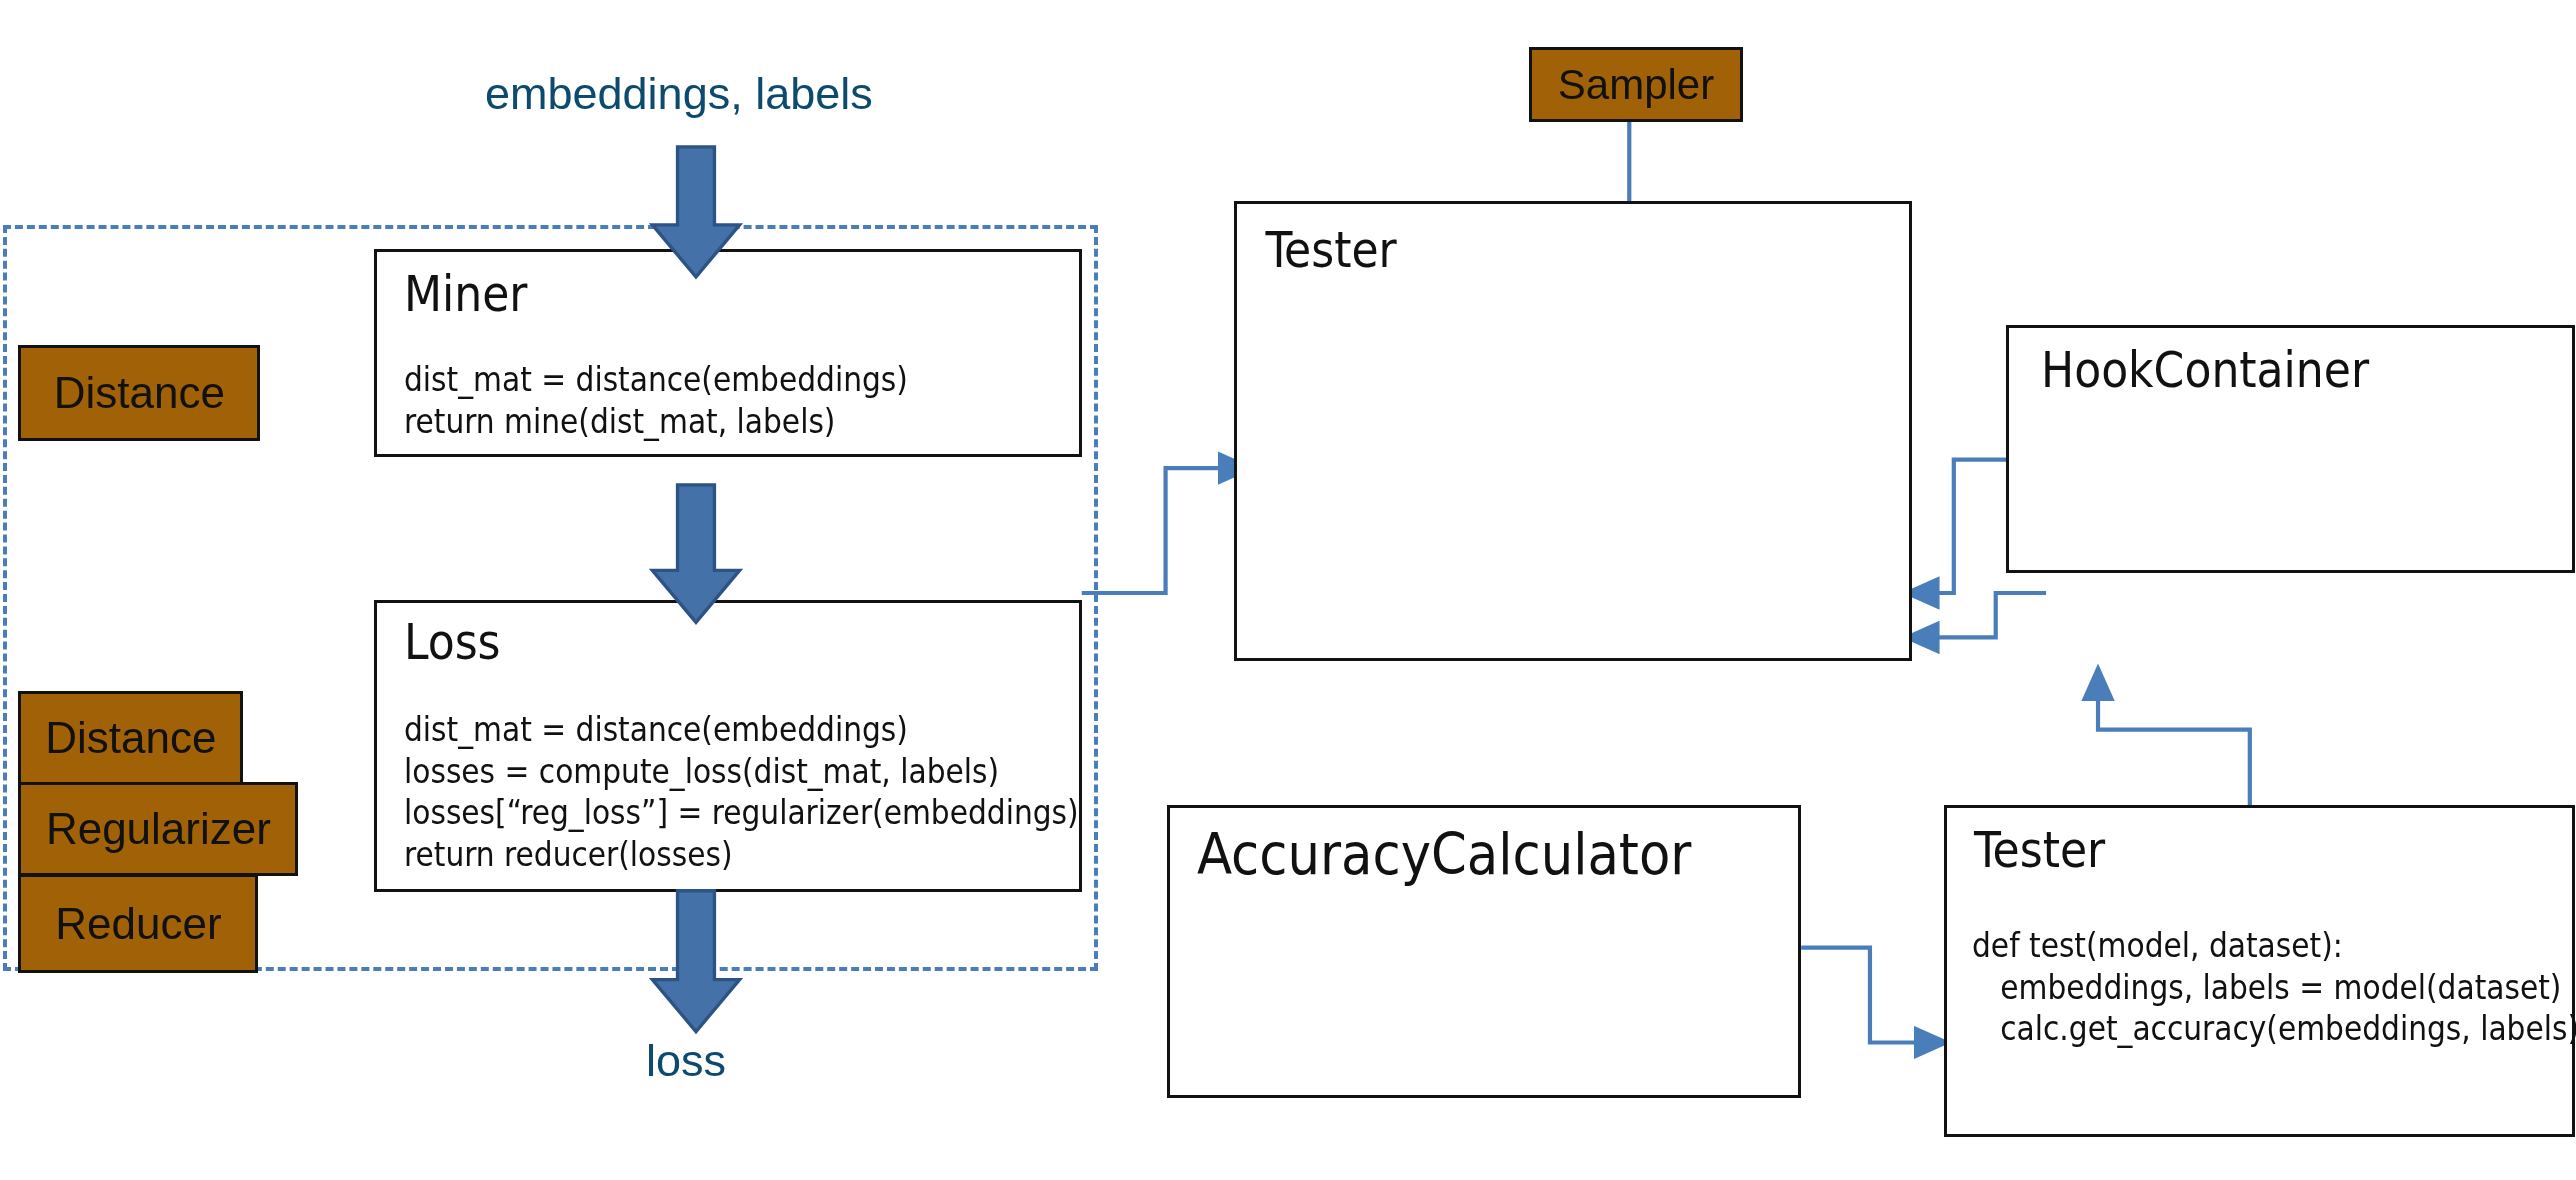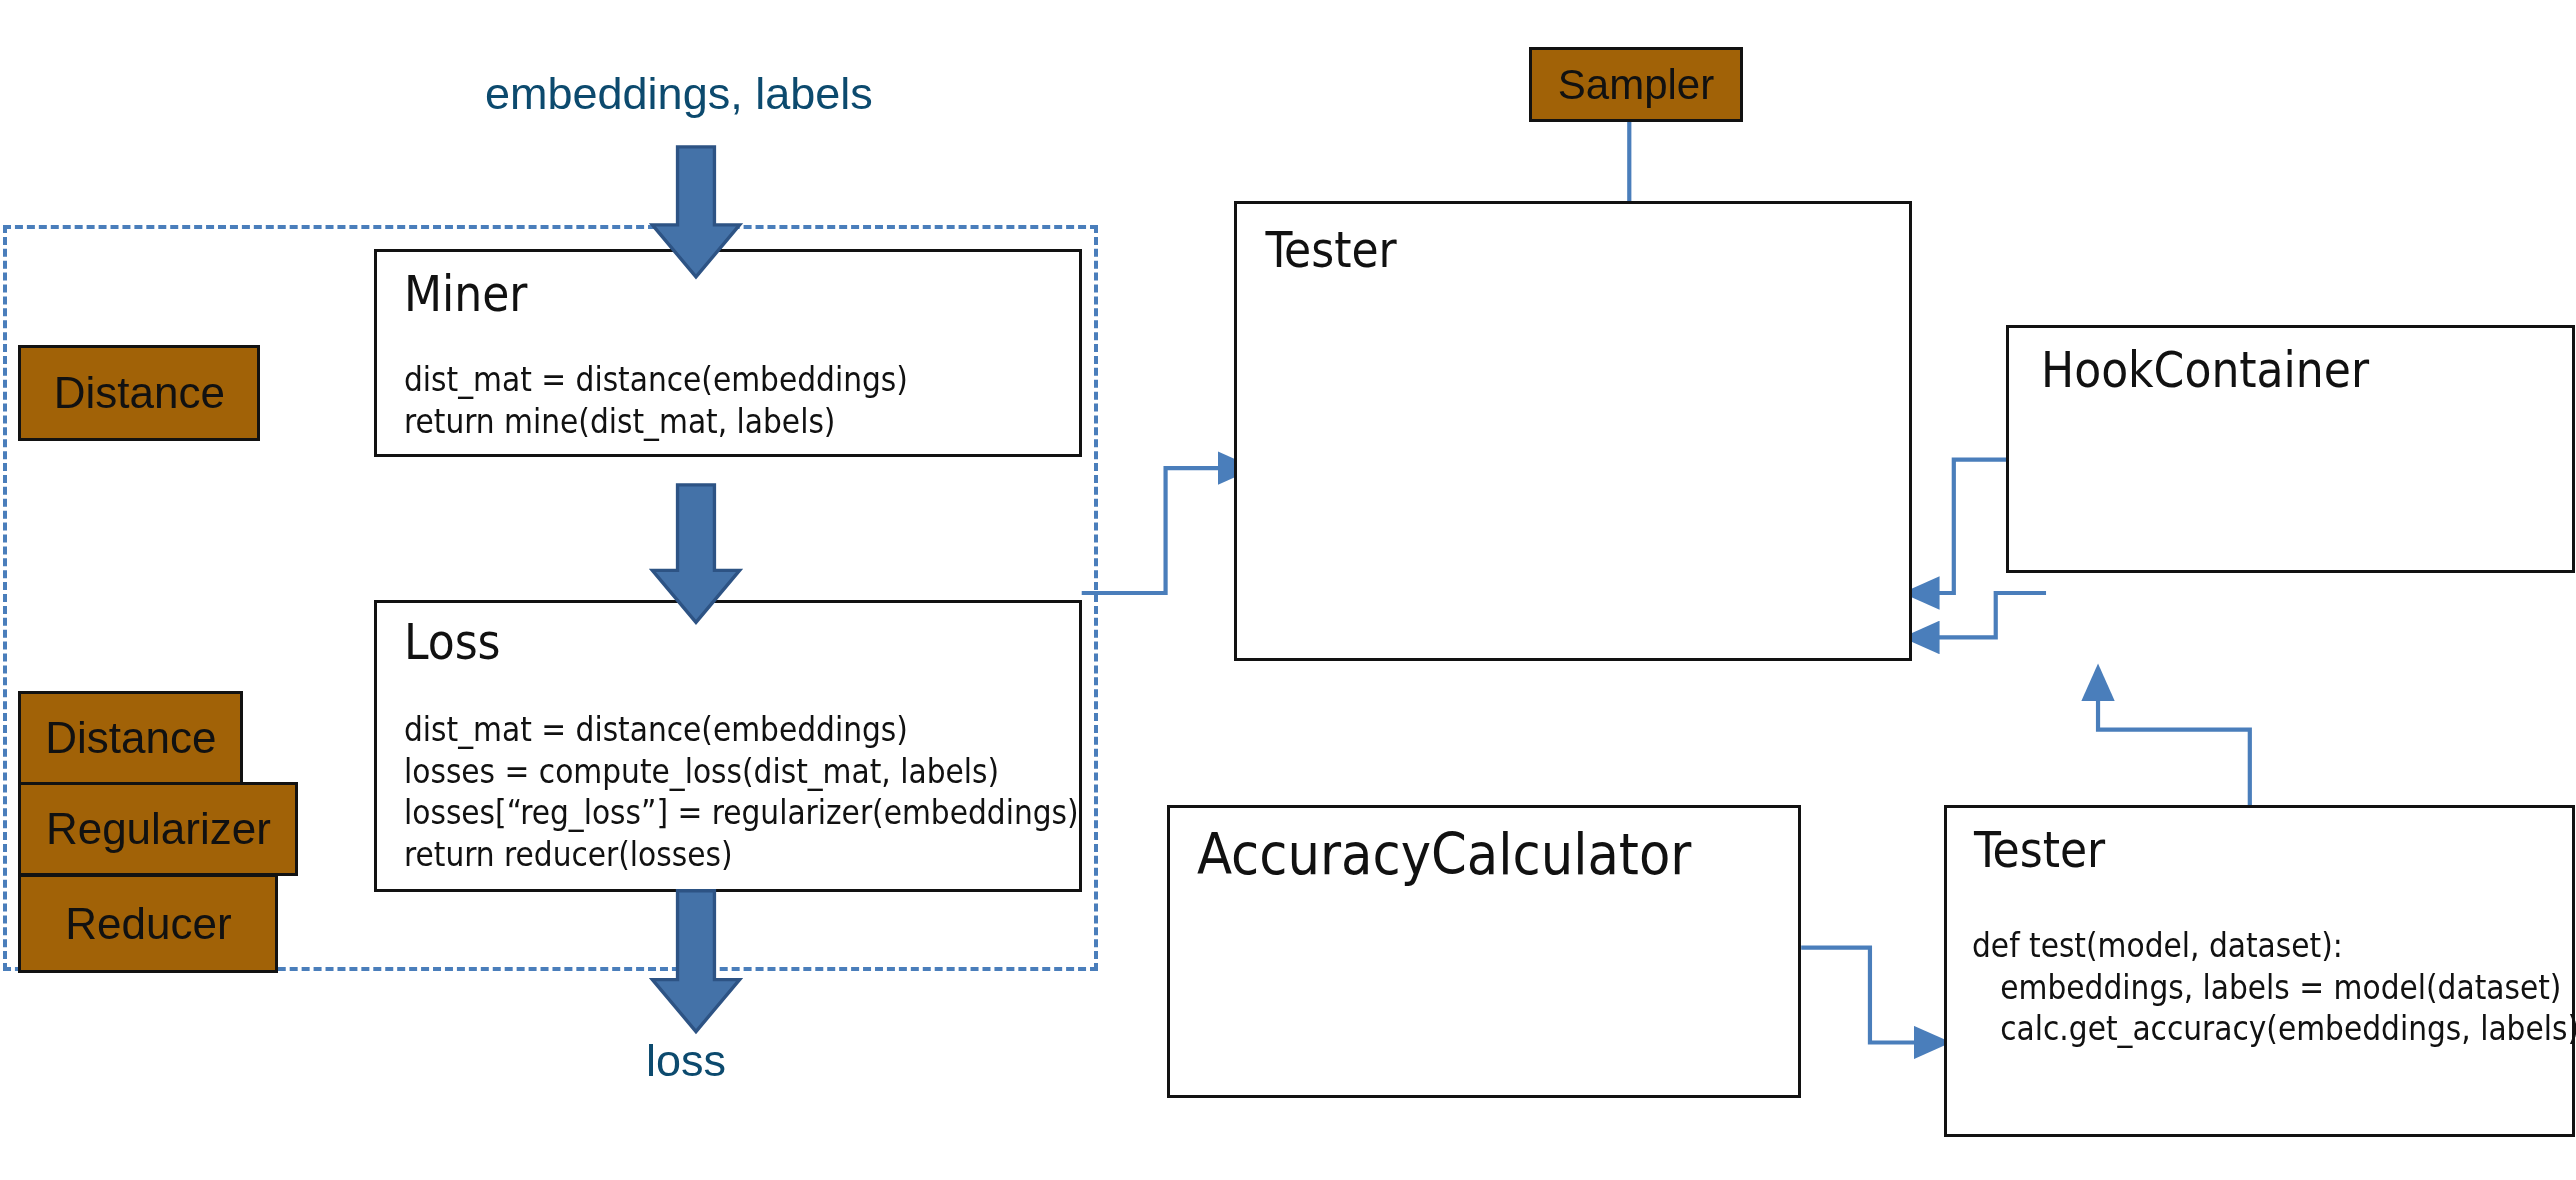--- a/index.html
+++ b/index.html
@@ -148,21 +148,21 @@
   </div>
 
   <div class="chip" style="left:18.4px; top:691px; width:225px; height:94px;">
     <span style="font-size:44px;">Distance</span>
   </div>
 
   <div class="chip" style="left:18.4px; top:782px; width:280px; height:94px;">
     <span style="font-size:44px;">Regularizer</span>
   </div>
 
-  <div class="chip" style="left:18.4px; top:874px; width:260px; height:99px;">
+  <div class="chip" style="left:18.4px; top:874px; width:240px; height:99px;">
     <span style="font-size:44px;">Reducer</span>
   </div>
 
   <div class="chip" style="left:1529px; top:47px; width:214px; height:75px;">
     <span style="font-size:42px;">Sampler</span>
   </div>
 
   <div class="node" style="left:374px; top:249px; width:708px; height:208px;">
     <div class="title narrow" style="left:27px; top:18.4px; font-size:49px;">Miner</div>
     <div class="code narrow" style="left:27px; top:107px; font-size:33px;">dist_mat = distance(embeddings)

